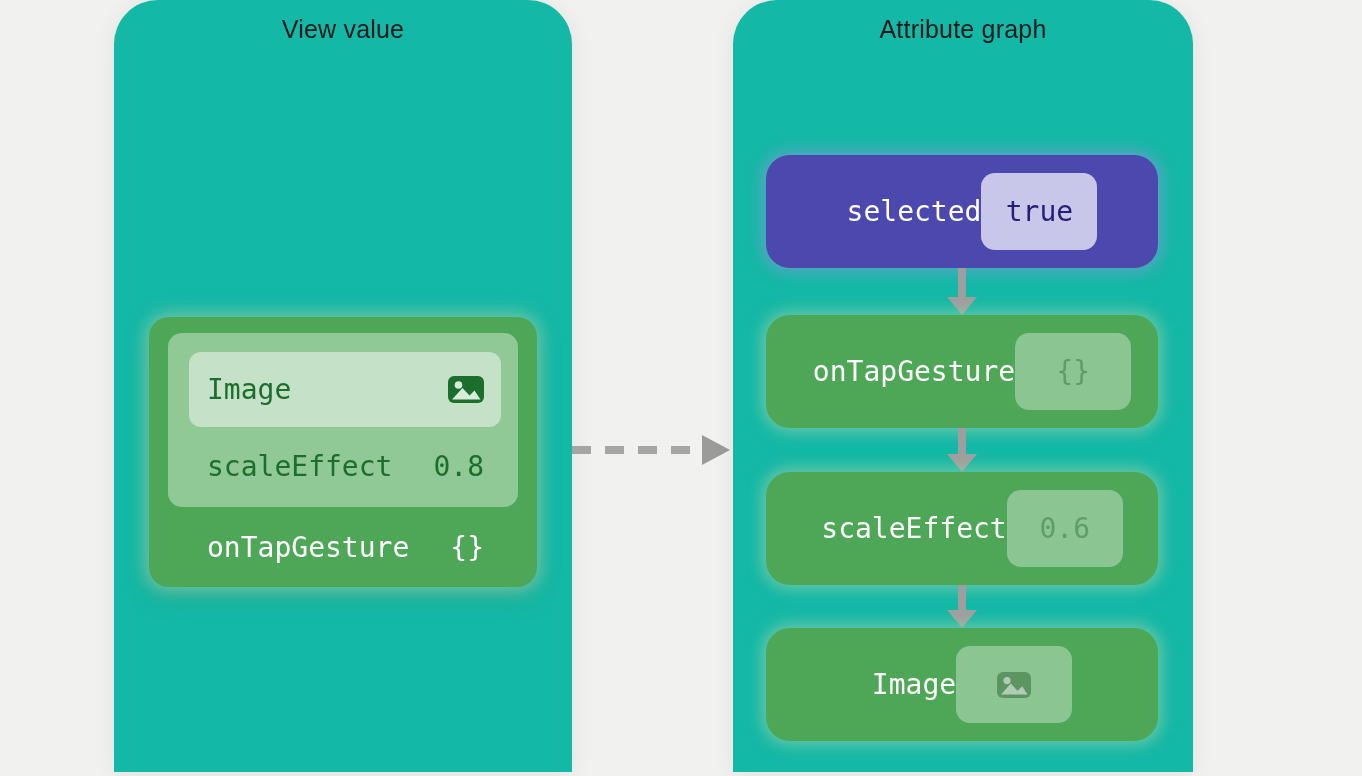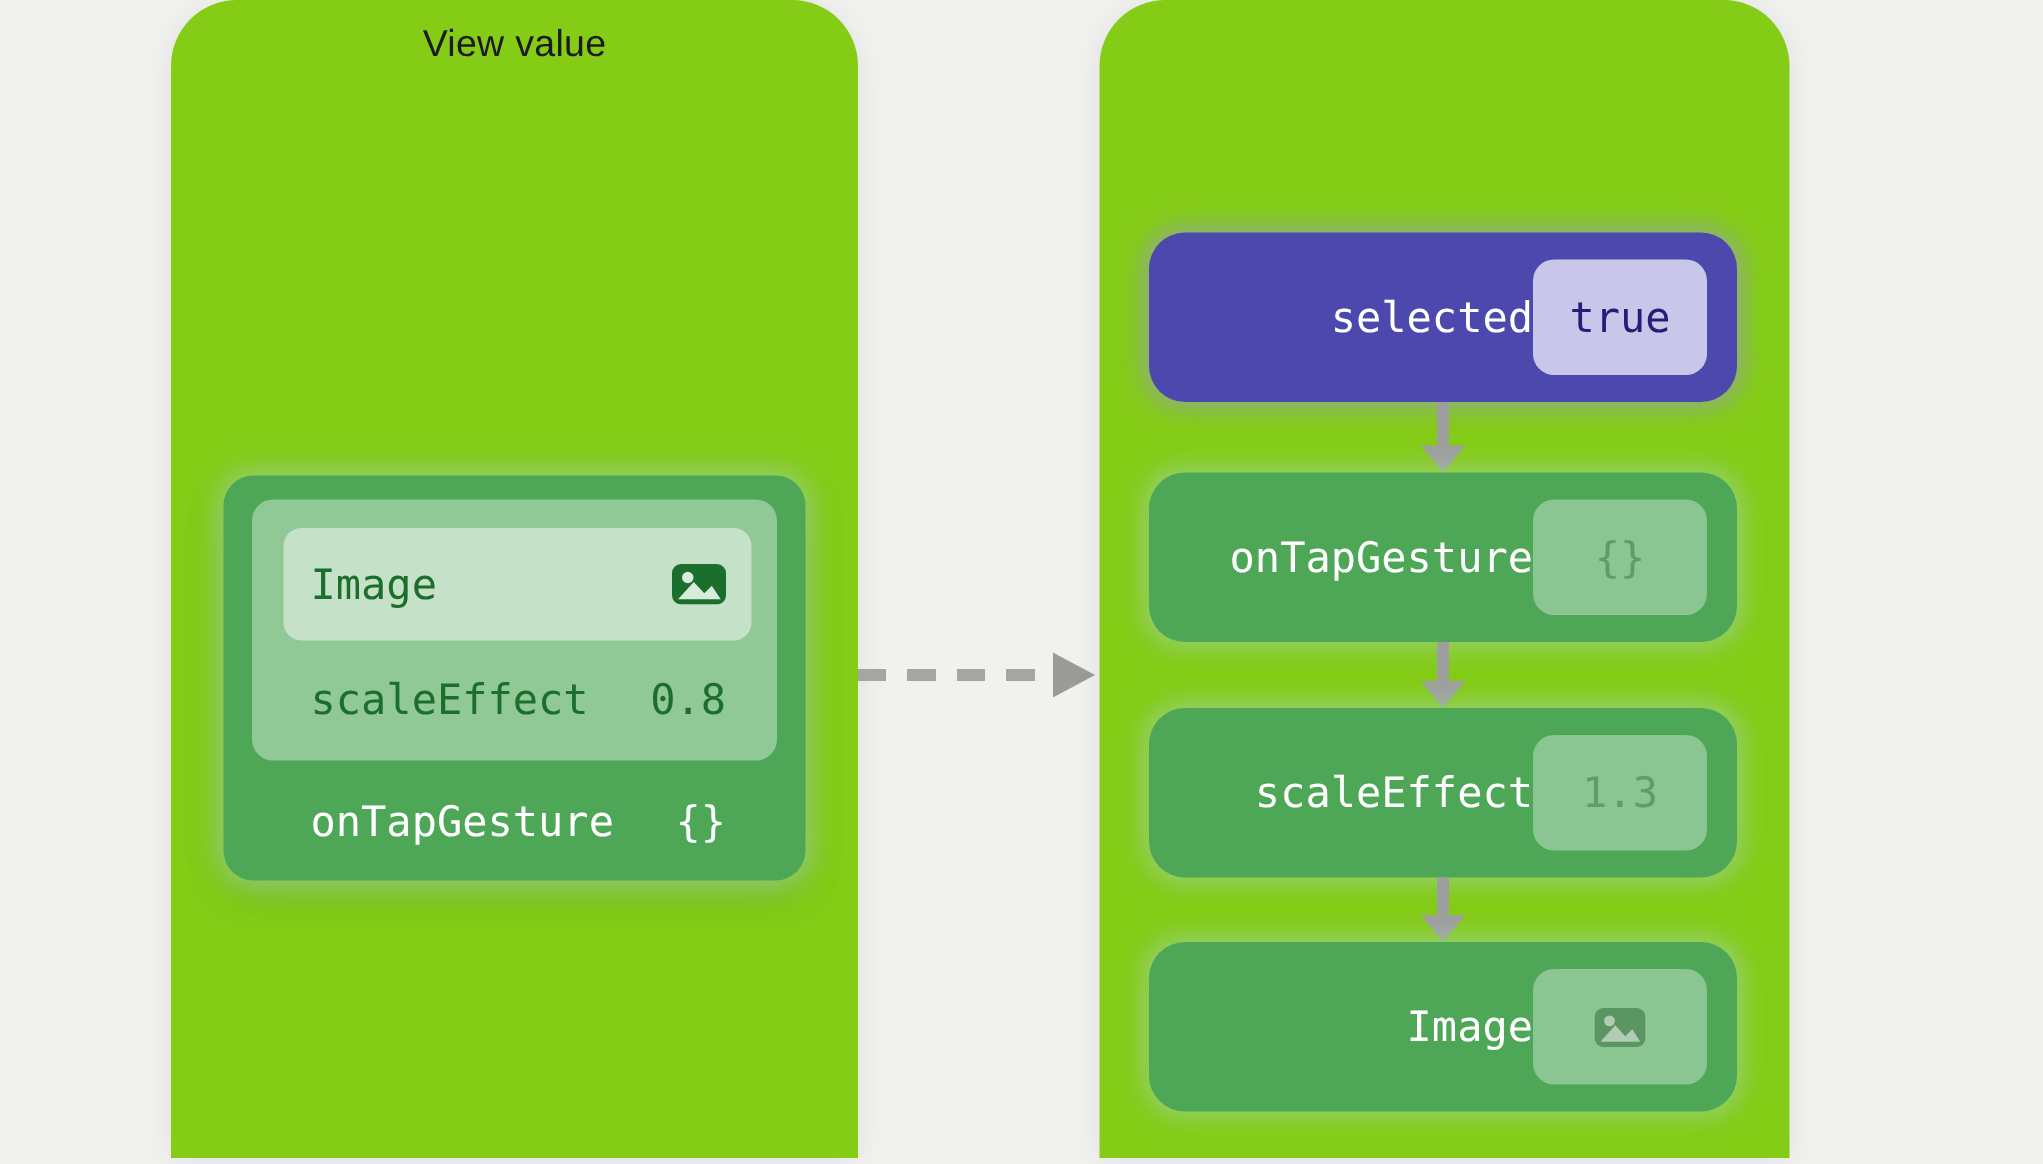--- a/index.html
+++ b/index.html
@@ -8,21 +8,21 @@
     background:#f1f1ef;
     font-family:"Liberation Sans", sans-serif;
     overflow:hidden;
     position:relative;
   }
   .stage { position:absolute; inset:0; }
 
   
   .panel {
     position:absolute; top:0; bottom:4px;
-    background:#84cc16;
+    background:#14b8a6;
     border-radius:44px 44px 0 0;
     box-shadow:0 2px 22px rgba(0,0,0,0.07);
   }
   .panel-left  { left:114px; width:458px; }
   .panel-right { left:733px; width:460px; }
   .panel-title {
     position:absolute; top:15px; left:0; right:0;
     text-align:center;
     font-size:25px; font-weight:500; color:#1b1b1d;
     letter-spacing:0.2px;
@@ -68,21 +68,21 @@
     display:flex; align-items:center; justify-content:space-between;
     margin:0 17px 0 21px;
     padding:0 17px 0 18px;
   }
 
   
   .node {
     position:absolute; left:33px;
     width:392px; height:113px;
     border-radius:24px;
-    display:flex; align-items:center; justify-content:flex-end;
+    display:flex; align-items:center; justify-content:center;
     padding:0 20px 0 20px;
   }
   .node .label { padding-left:20px; }
   .node.green {
     background:#4da756;
     box-shadow:0 0 14px 5px rgba(160,209,167,0.55);
   }
   .node.state {
     background:#4c48ae;
     box-shadow:0 0 14px 5px rgba(154,146,224,0.48);
@@ -166,38 +166,39 @@
       <div class="vv-tap-row">
         <span class="code white">onTapGesture</span>
         <span class="code white">{}</span>
       </div>
     </div>
   </section>
 
   <div class="dashed-arrow"></div>
 
   <section class="panel panel-right">
+    <h2 class="panel-title">Attribute graph</h2>
 
     <div class="node state n1">
       <span class="code white label">selected</span>
       <span class="badge">true</span>
     </div>
 
     <div class="flow-arrow fa1"></div>
 
     <div class="node green n2">
       <span class="code white label">onTapGesture</span>
       <span class="badge">{}</span>
     </div>
 
     <div class="flow-arrow fa2"></div>
 
     <div class="node green n3">
       <span class="code white label">scaleEffect</span>
-      <span class="badge">1.3</span>
+      <span class="badge">0.6</span>
     </div>
 
     <div class="flow-arrow fa3"></div>
 
     <div class="node green n4">
       <span class="code white label">Image</span>
       <span class="badge">
         <span class="icon">
           <svg width="34" height="26" viewBox="0 0 34 26">
             <rect x="0" y="0" width="34" height="26" rx="6" fill="rgba(24,84,34,0.42)"></rect>

